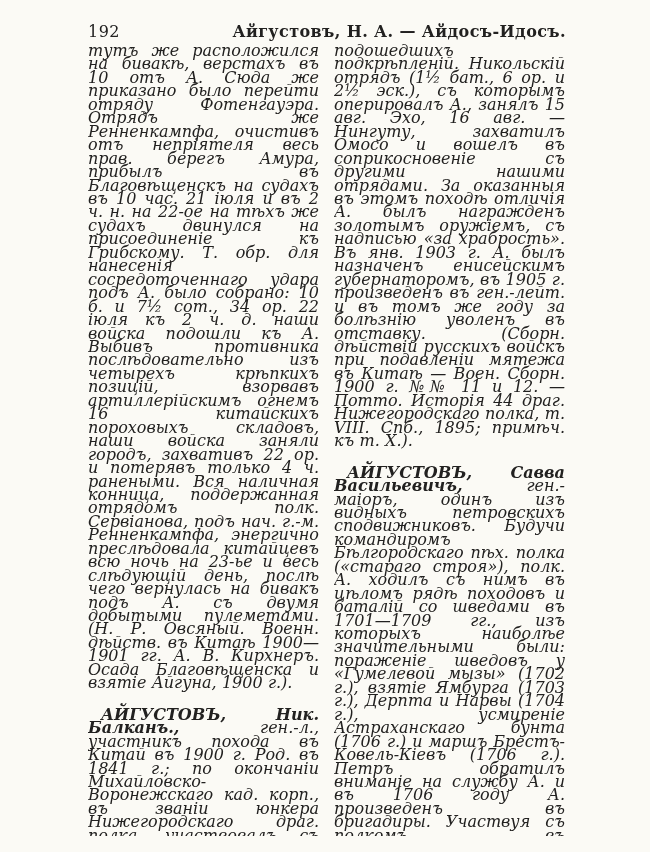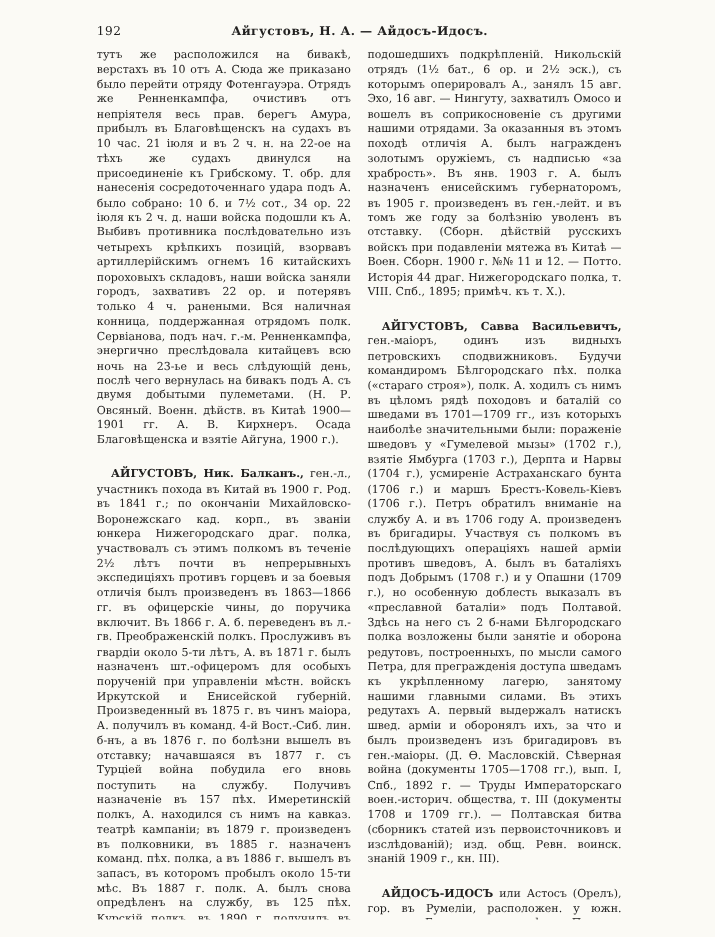--- a/index.html
+++ b/index.html
@@ -12,47 +12,48 @@
   .page {
     position: relative;
     width: 650px; height: 852px;
     background: #fbfaf5;
     overflow: hidden;
   }
   .header-row {
     position: absolute;
     top: 22px; left: 88px; width: 478px;
     height: 16px;
-    font-size: 11px;
+    font-size: 16px;
   }
   .page-num {
     position: absolute; left: 0; top: 0;
     letter-spacing: 0.5px;
   }
   .running-head {
     position: absolute; left: 0; right: 0; top: 0;
-    text-align: center;
+    text-align: right;
     font-weight: bold;
     letter-spacing: 0.4px;
   }
   .columns {
     position: absolute;
     top: 44px; left: 88px;
     width: 478px; height: 792px;
     display: flex;
     gap: 15px;
     overflow: hidden;
   }
   .col {
     width: 231px;
     overflow: hidden;
     text-align: justify;
-    font-size: 10px;
+    font-size: 16px;
     line-height: 13.45px;
     word-spacing: 0.2px;
+    font-style: italic;
   }
   .para {
     margin: 0;
     text-indent: 13px;
   }
   .para.flush { text-indent: 0; }
   .para.article { margin-top: 18px; }
   .lead { font-weight: bold; }
 </style>
 </head>

